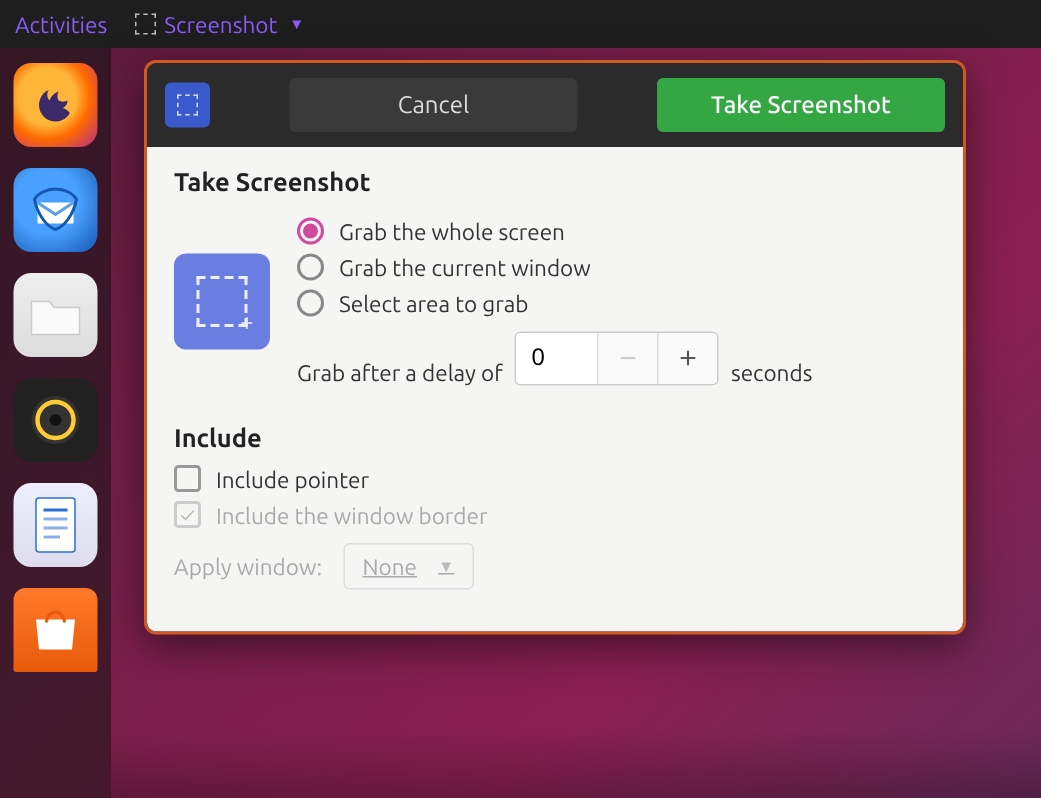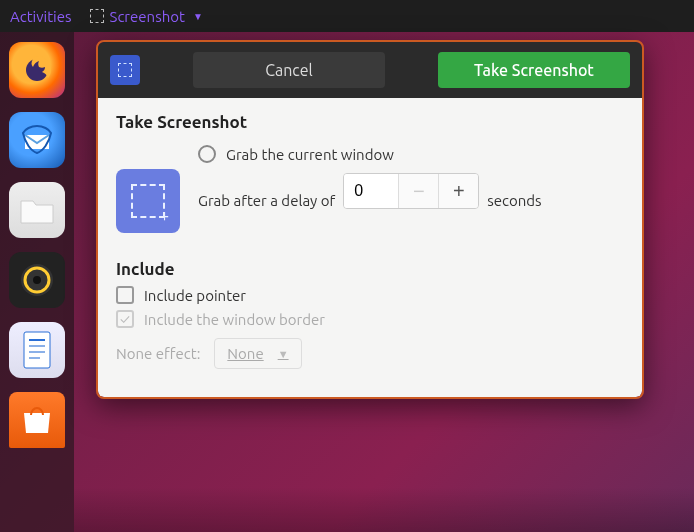--- a/index.html
+++ b/index.html
@@ -216,22 +216,30 @@
 
   <div class="dialog-body">
     <div class="section-h">Take Screenshot</div>
 
     <div class="main-area">
       <div class="big-icon">
         <span class="inner"></span>
       </div>
       <div style="flex:1">
         <div class="row">
+          <span class="radio checked"></span>
+          <span>Grab the whole screen</span>
+        </div>
+        <div class="row">
           <span class="radio"></span>
           <span>Grab the current window</span>
+        </div>
+        <div class="row">
+          <span class="radio"></span>
+          <span>Select area to grab</span>
         </div>
 
         <div class="delay-row">
           <span>Grab after a delay of</span>
           <span class="spin">
             <input type="text" value="0" style="">
             <button class="disabled">−</button>
             <button>+</button>
           </span>
           <span>seconds</span>
@@ -243,21 +251,21 @@
       <div class="section-h">Include</div>
       <div class="row">
         <span class="check"></span>
         <span>Include pointer</span>
       </div>
       <div class="row disabled-row">
         <span class="check on"></span>
         <span>Include the window border</span>
       </div>
       <div class="row disabled-row" style="gap:14px; margin-top:10px">
-        <span>None effect:</span>
+        <span>Apply window:</span>
         <span class="select">
           <span>None</span>
           <span class="tri">▼</span>
         </span>
       </div>
     </div>
   </div>
 </div>
 
 <div class="desk-shadow"></div>

